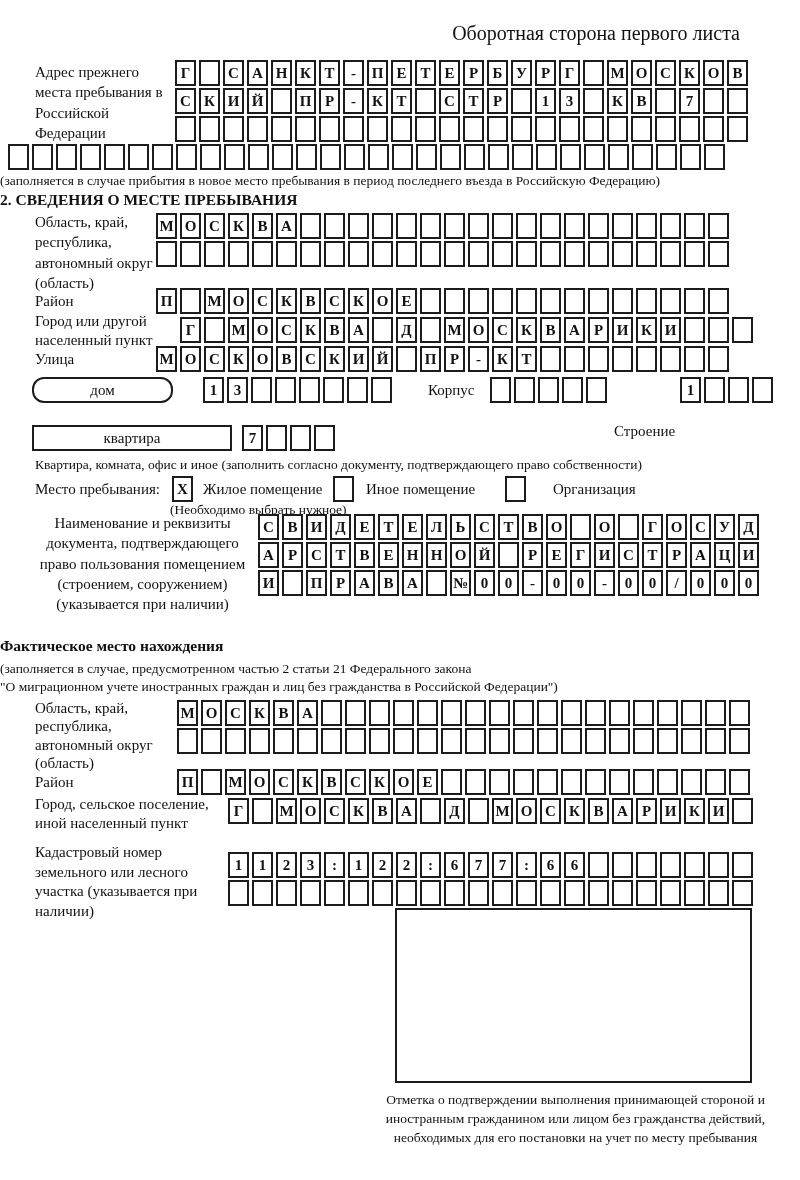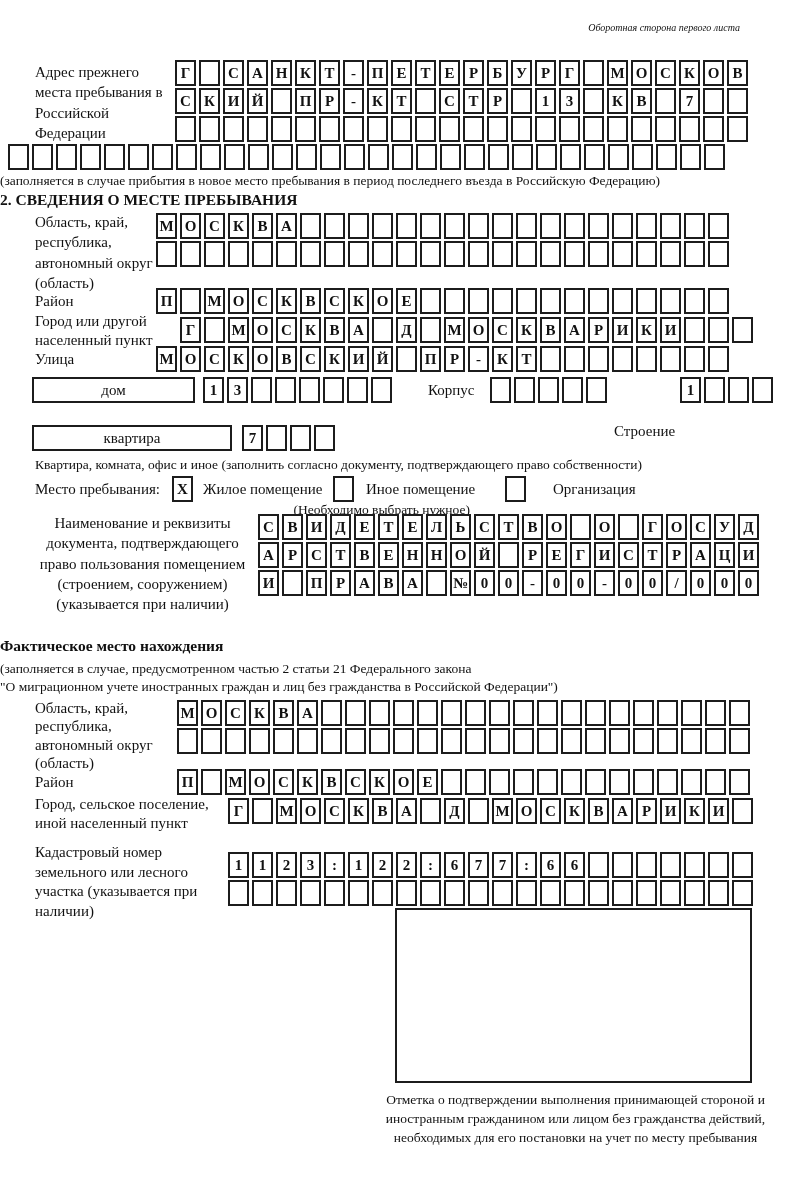--- a/index.html
+++ b/index.html
@@ -10,21 +10,21 @@
   .cap{font-size:13.5px;line-height:1.4;}
   .title{font-size:15.5px;font-weight:bold;}
   .center{width:800px;left:0;}
   .boxrow{display:flex;gap:3px;}
   .cbox{box-sizing:border-box;flex:none;width:21px;height:26px;border:2px solid #1c1c1c;
         display:flex;align-items:center;justify-content:center;
         font-size:15px;font-weight:bold;background:#fff;}
   .widebox{box-sizing:border-box;height:26px;border:2px solid #1c1c1c;
         display:flex;align-items:center;justify-content:center;font-size:15px;background:#fff;}
   .stamp{box-sizing:border-box;border:2px solid #1c1c1c;background:#fff;}
-  .hnote{font-size:10px;text-align:right;font-style:italic;}
+  .hnote{font-size:20px;text-align:right;}
 </style>
 </head>
 <body>
 
 <div class="page">
 
   <div class="abs hnote" style="left:340px;top:22px;width:400px;">Оборотная сторона первого листа</div>
 
   <div class="abs lbl" style="left:35px;top:62px;width:140px;">Адрес прежнего места пребывания в Российской Федерации</div>
   <div class="abs boxrow" style="left:175px;top:60px;">
@@ -272,21 +272,21 @@
       <span class="cbox"></span>
       <span class="cbox"></span>
       <span class="cbox"></span>
       <span class="cbox"></span>
       <span class="cbox"></span>
       <span class="cbox"></span>
       <span class="cbox"></span>
       <span class="cbox"></span>
     </div>
 
-  <div class="abs widebox" style="left:32px;top:377px;width:163px;">дом</div>
+  <div class="abs widebox" style="left:32px;top:377px;width:141px;border-radius:12px;">дом</div>
   <div class="abs boxrow" style="left:203px;top:377px;">
       <span class="cbox">1</span>
       <span class="cbox">3</span>
       <span class="cbox"></span>
       <span class="cbox"></span>
       <span class="cbox"></span>
       <span class="cbox"></span>
       <span class="cbox"></span>
       <span class="cbox"></span>
     </div>
@@ -315,21 +315,21 @@
     </div>
   <div class="abs cap" style="left:35px;top:456px;">Квартира, комната, офис и иное (заполнить согласно документу, подтверждающего право собственности)</div>
 
   <div class="abs lbl" style="left:35px;top:479px;">Место пребывания:</div>
   <div class="abs cbox" style="left:172px;top:476px;">X</div>
   <div class="abs lbl" style="left:203px;top:479px;">Жилое помещение</div>
   <div class="abs cbox" style="left:333px;top:476px;"></div>
   <div class="abs lbl" style="left:366px;top:479px;">Иное помещение</div>
   <div class="abs cbox" style="left:505px;top:476px;"></div>
   <div class="abs lbl" style="left:553px;top:479px;">Организация</div>
-  <div class="abs cap" style="left:170px;top:501px;width:300px;text-align:right;">(Необходимо выбрать нужное)</div>
+  <div class="abs cap" style="left:170px;top:501px;width:300px;text-align:left;">(Необходимо выбрать нужное)</div>
 
   <div class="abs lbl" style="left:35px;top:513px;width:215px;text-align:center;">Наименование и реквизиты документа, подтверждающего право пользования помещением (строением, сооружением) (указывается при наличии)</div>
   <div class="abs boxrow" style="left:258px;top:514px;">
       <span class="cbox">С</span>
       <span class="cbox">В</span>
       <span class="cbox">И</span>
       <span class="cbox">Д</span>
       <span class="cbox">Е</span>
       <span class="cbox">Т</span>
       <span class="cbox">Е</span>

